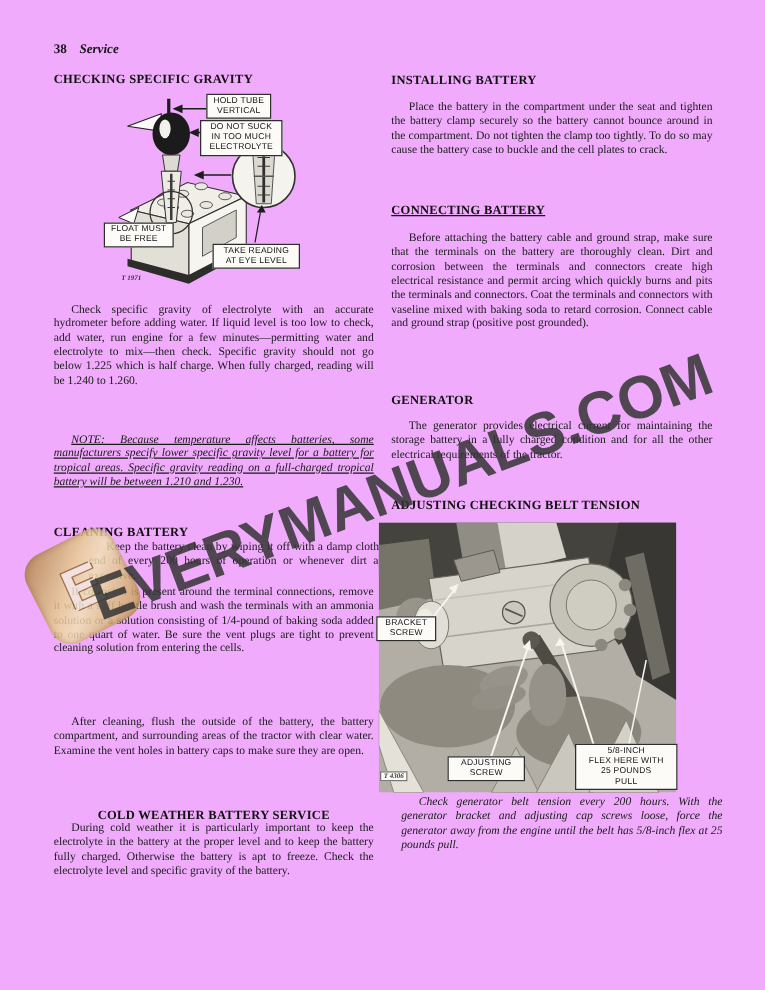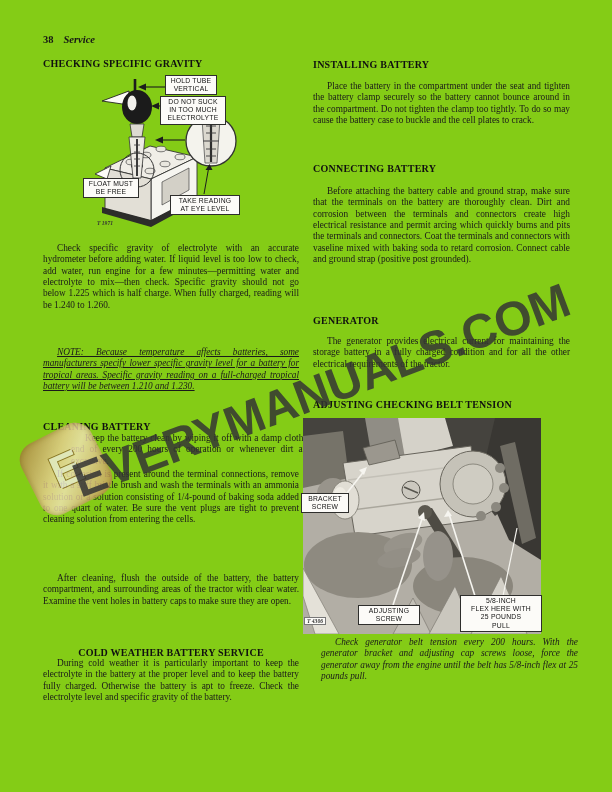--- a/index.html
+++ b/index.html
@@ -1,18 +1,18 @@
 <!DOCTYPE html>
 <html><head>
 <meta charset="utf-8">
 <style>
   html,body{margin:0;padding:0;}
   .page{
     position:relative;width:612px;height:792px;margin:0 auto;
-    background:#84cc16;overflow:hidden;
+    background:#f0abfc;overflow:hidden;
     font-family:"Liberation Serif", serif;color:#161616;
   }
   .abs{position:absolute;}
   .body-text{font-size:9.3px;line-height:11.35px;text-align:justify;color:#1a1a1a;}
   .indent{text-indent:14px;}
   .note{font-style:italic;}
   .heading{font-weight:bold;font-size:10px;letter-spacing:.25px;color:#101010;
     font-family:"Liberation Serif",serif;}
   .center{text-align:left;}
   .pg-num{font-weight:bold;font-size:10.5px;}
@@ -134,21 +134,21 @@
   <div class="abs body-text indent" style="left:43px;top:433px;width:256px;margin-left:28px;">Keep the battery clean by wiping it off with a damp cloth at the end of every 200 hours of operation or whenever dirt appears excessive.</div>
   <div class="abs body-text indent" style="left:43px;top:469px;width:256px;">If corrosion is present around the terminal connections, remove it with a stiff bristle brush and wash the terminals with an ammonia solution or a solution consisting of 1/4-pound of baking soda added to one quart of water. Be sure the vent plugs are tight to prevent cleaning solution from entering the cells.</div>
   <div class="abs body-text indent" style="left:43px;top:573px;width:256px;">After cleaning, flush the outside of the battery, the battery compartment, and surrounding areas of the tractor with clear water. Examine the vent holes in battery caps to make sure they are open.</div>
 
   <div class="abs heading" style="left:43px;top:647px;width:256px;text-align:center;">COLD WEATHER BATTERY SERVICE</div>
   <div class="abs body-text indent" style="left:43px;top:658px;width:256px;">During cold weather it is particularly important to keep the electrolyte in the battery at the proper level and to keep the battery fully charged. Otherwise the battery is apt to freeze. Check the electrolyte level and specific gravity of the battery.</div>
 
   <div class="abs body-text indent" style="left:313px;top:81px;width:257px;">Place the battery in the compartment under the seat and tighten the battery clamp securely so the battery cannot bounce around in the compartment. Do not tighten the clamp too tightly. To do so may cause the battery case to buckle and the cell plates to crack.</div>
   <div class="abs heading" style="left:313px;top:59px;width:257px;">INSTALLING BATTERY</div>
 
-  <div class="abs heading" style="left:313px;top:163px;width:257px;">CONNECTING BATTERY</div>
+  <div class="abs heading" style="left:313px;top:163px;width:257px;text-decoration:underline;">CONNECTING BATTERY</div>
   <div class="abs body-text indent" style="left:313px;top:186px;width:257px;">Before attaching the battery cable and ground strap, make sure that the terminals on the battery are thoroughly clean. Dirt and corrosion between the terminals and connectors create high electrical resistance and permit arcing which quickly burns and pits the terminals and connectors. Coat the terminals and connectors with vaseline mixed with baking soda to retard corrosion. Connect cable and ground strap (positive post grounded).</div>
 
   <div class="abs heading center" style="left:313px;top:315px;width:257px;">GENERATOR</div>
   <div class="abs body-text indent" style="left:313px;top:336px;width:257px;">The generator provides electrical current for maintaining the storage battery in a fully charged condition and for all the other electrical requirements of the tractor.</div>
 
   <div class="abs heading" style="left:313px;top:399px;width:257px;">ADJUSTING CHECKING BELT TENSION</div>
 
   <div class="abs" style="left:303px;top:418px;width:238px;height:216px;">
     <svg width="238" height="216" viewBox="0 0 238 216">
       <rect width="238" height="216" fill="#b2aea5"></rect>

